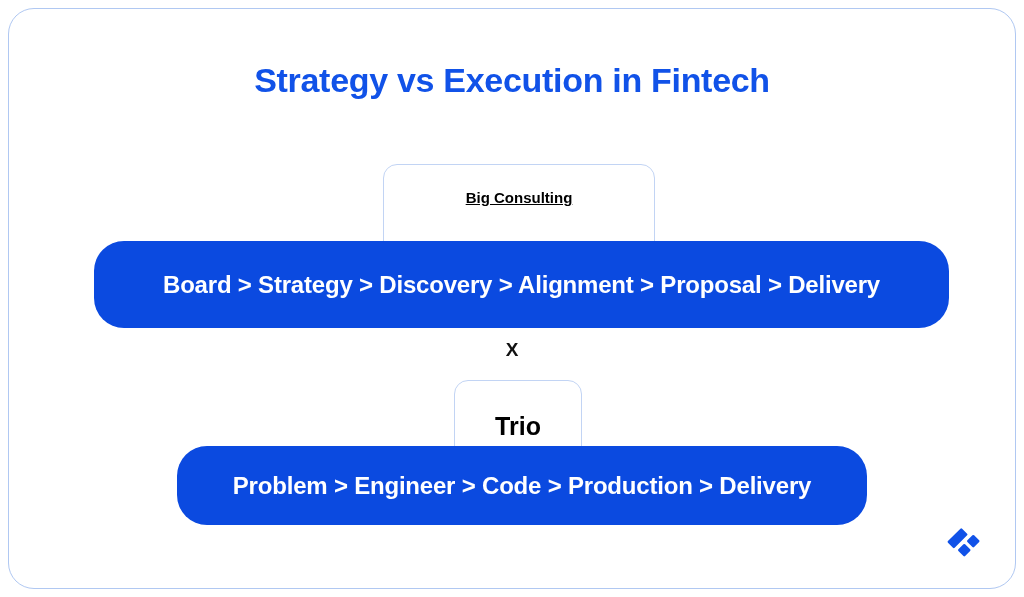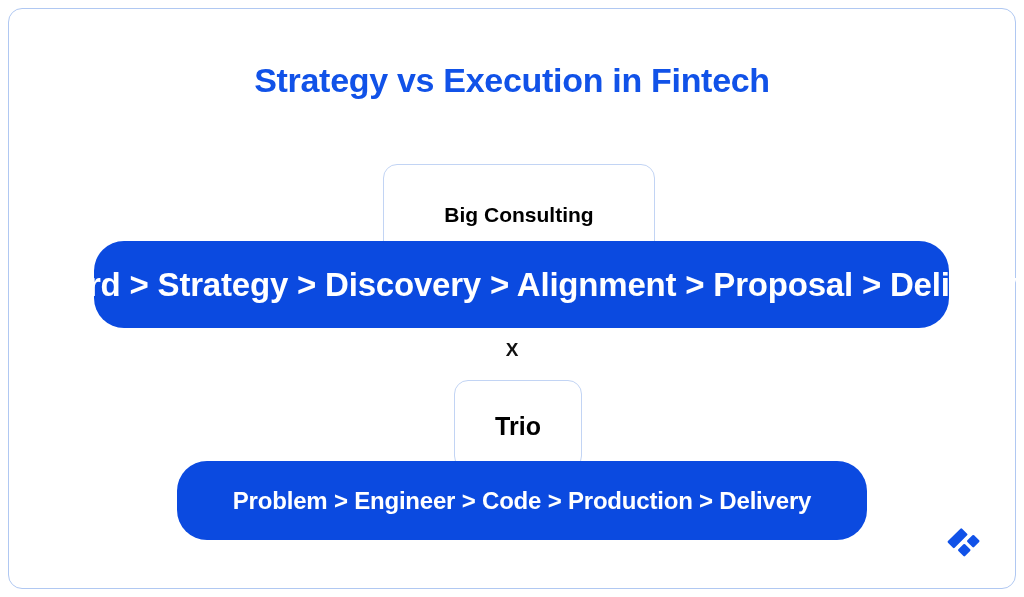--- a/index.html
+++ b/index.html
@@ -10,21 +10,21 @@
     background:#ffffff;
     font-family:"Liberation Sans", sans-serif;
     overflow:hidden;
   }
 
   .slide-frame{
     position:absolute;
     left:8px; top:8px;
     width:1008px; height:581px;
     border:1.5px solid #b0c8f2;
-    border-radius:14px;
+    border-radius:26px;
     background:#ffffff;
   }
 
   
   .slide-title{
     position:absolute;
     left:0; top:52px;
     width:100%;
     text-align:center;
     font-size:34px;
@@ -62,40 +62,40 @@
   }
   .pill-text{
     color:#ffffff;
     font-weight:bold;
     white-space:nowrap;
     letter-spacing:-0.2px;
   }
 
   
   #card-big    { left:374px; top:155px; width:272px; height:95px; }
-  #card-big .card-label { top:38px; font-size:21px; }
+  #card-big .card-label { top:24px; font-size:15px;text-decoration:underline; }
   #pill-big    { left:85px;  top:232px; width:855px; height:87px; }
-  #pill-big .pill-text  { font-size:33px; }
+  #pill-big .pill-text  { font-size:24px; }
 
   
   .separator{
     position:absolute;
     left:0; top:330px;
     width:100%;
     text-align:center;
     font-size:19px;
     font-weight:bold;
     color:#111111;
     z-index:3;
   }
 
   
   #card-trio   { left:445px; top:371px; width:128px; height:90px; }
   #card-trio .card-label { top:31px; font-size:25px; }
-  #pill-trio   { left:168px; top:452px; width:690px; height:79px;align-items:center; }
+  #pill-trio   { left:168px; top:437px; width:690px; height:79px;align-items:center; }
   #pill-trio .pill-text { font-size:24px; }
 
   
   .logo{
     position:absolute;
     right:30px; bottom:26px;
     width:40px; height:40px;
     z-index:4;
   }
 </style>

